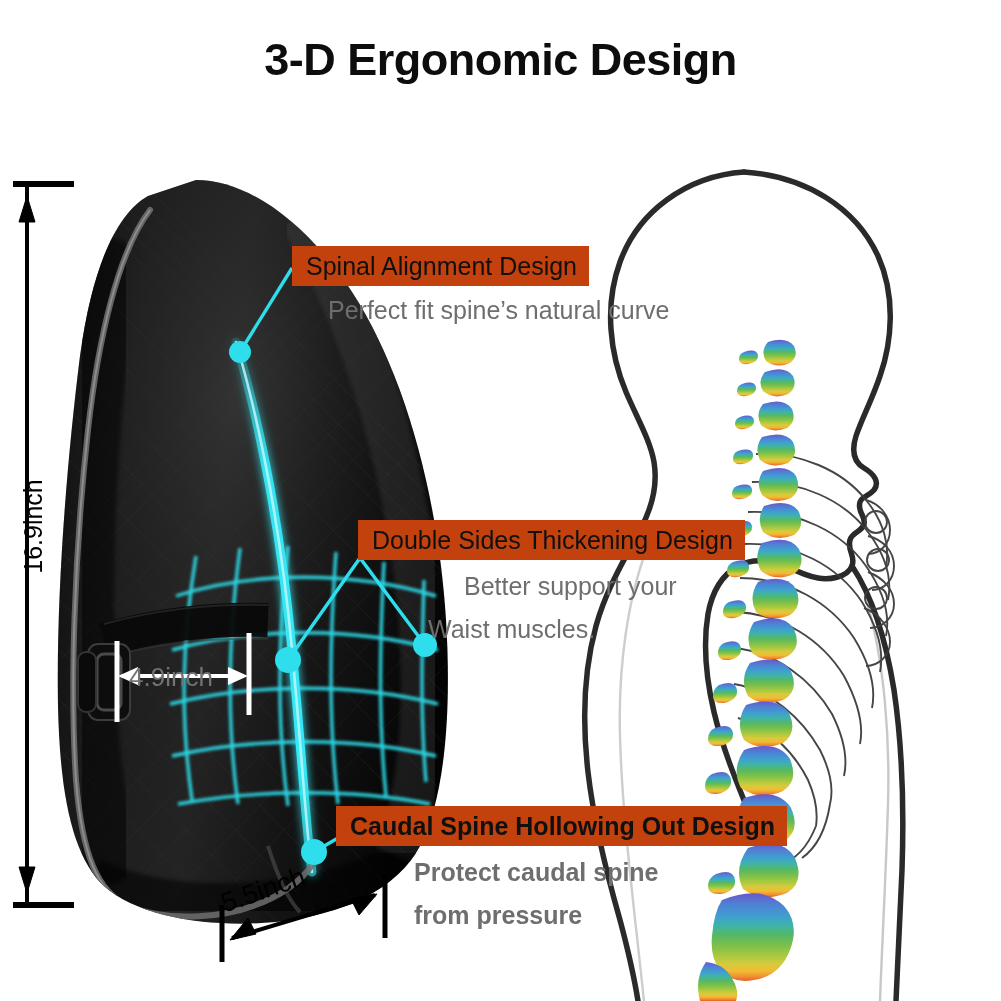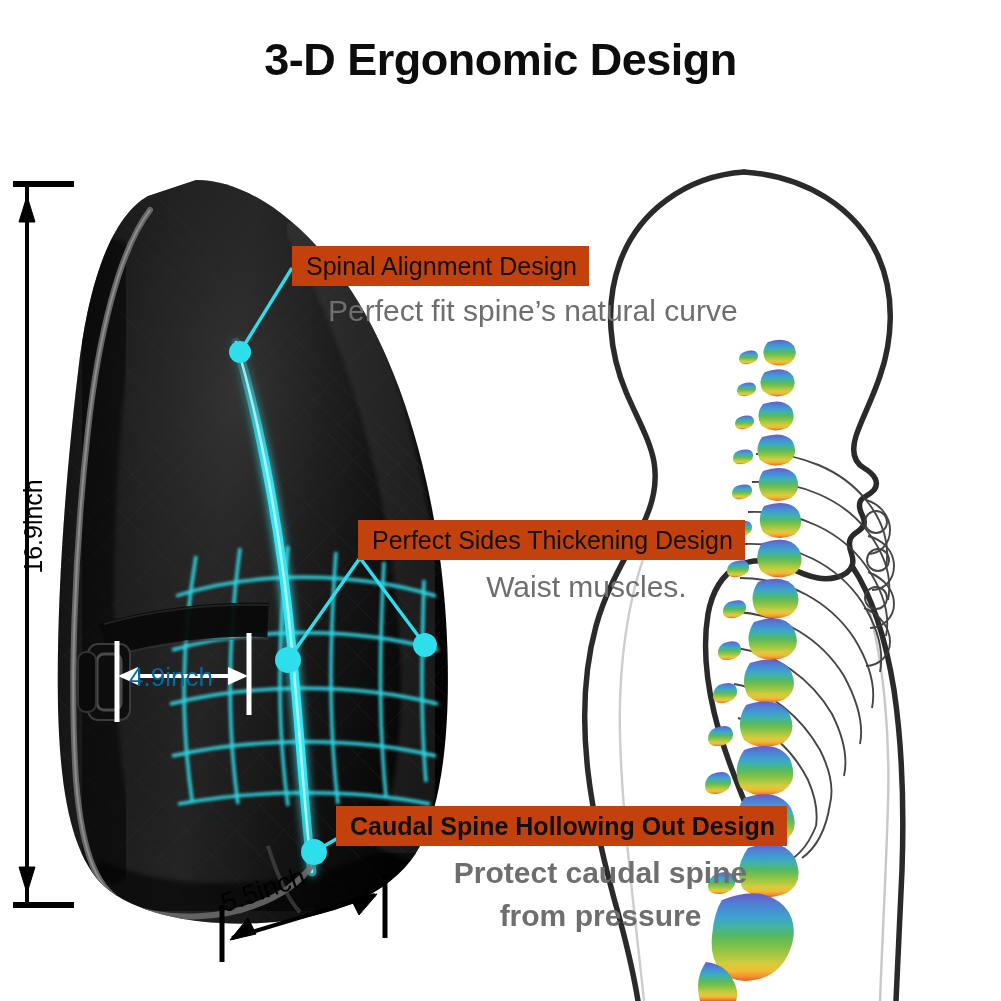--- a/index.html
+++ b/index.html
@@ -11,32 +11,32 @@
   #title{position:absolute;left:0;top:34px;width:1001px;text-align:center;
          font-size:45px;font-weight:bold;color:#0d0d0d;letter-spacing:-0.5px;}
 
   
   .layer{position:absolute;left:0;top:0;width:1001px;height:1001px;}
 
   
   .callout{position:absolute;}
   .cal-band{display:inline-block;background:#c2410c;color:#101010;
             font-size:25px;line-height:40px;padding:0 12px 0 14px;white-space:nowrap;}
-  .cal-sub{color:#6e6e6e;font-size:30px;line-height:33px;white-space:nowrap;text-align:center;}
+  .cal-sub{color:#6e6e6e;font-size:25px;line-height:33px;white-space:nowrap;}
   #c1{left:292px;top:246px;}
   #c1 .cal-sub{margin-top:8px;margin-left:36px;}
   #c2{left:358px;top:520px;}
   #c2 .cal-sub{margin-top:10px;margin-left:106px;}
   #c3{left:336px;top:806px;font-weight:bold;}
   #c3 .cal-sub{margin-top:10px;margin-left:78px;}
 
   
   .dim{position:absolute;font-size:25px;color:#000;white-space:nowrap;}
   #dim-h{left:-14px;top:512px;transform:rotate(-90deg);transform-origin:50% 50%;}
-  #dim-w{left:129px;top:662px;color:#0369a1;font-size:26px;}
+  #dim-w{left:129px;top:662px;color:#737373;font-size:26px;}
   #dim-d{left:222px;top:889px;transform:rotate(-19deg);transform-origin:0 50%;font-size:27px;}
 </style>
 </head>
 <body>
 
 <div id="stage">
 
   <div id="title">3-D Ergonomic Design</div>
 
   <svg class="layer" viewBox="0 0 1001 1001">
@@ -312,21 +312,22 @@
       <circle cx="314" cy="852" r="13"></circle>
     </g>
   </svg>
 
   <div class="callout" id="c1">
     <div class="cal-band">Spinal Alignment Design</div>
     <div class="cal-sub">Perfect fit  spine’s natural curve</div>
   </div>
 
   <div class="callout" id="c2">
-    <div class="cal-band">Perfect Sides Thickening Design</div>
+    <div class="cal-band">Double Sides Thickening Design</div>
+    <div class="cal-sub">Better support your</div>
     <div class="cal-sub" style="margin-left:70px;">Waist muscles.</div>
   </div>
 
   <div class="callout" id="c3">
     <div class="cal-band">Caudal Spine Hollowing Out Design</div>
     <div class="cal-sub">Protect caudal spine</div>
     <div class="cal-sub" style="margin-left:78px;">from pressure</div>
   </div>
 
   <div class="dim" id="dim-h">16.9inch</div>

